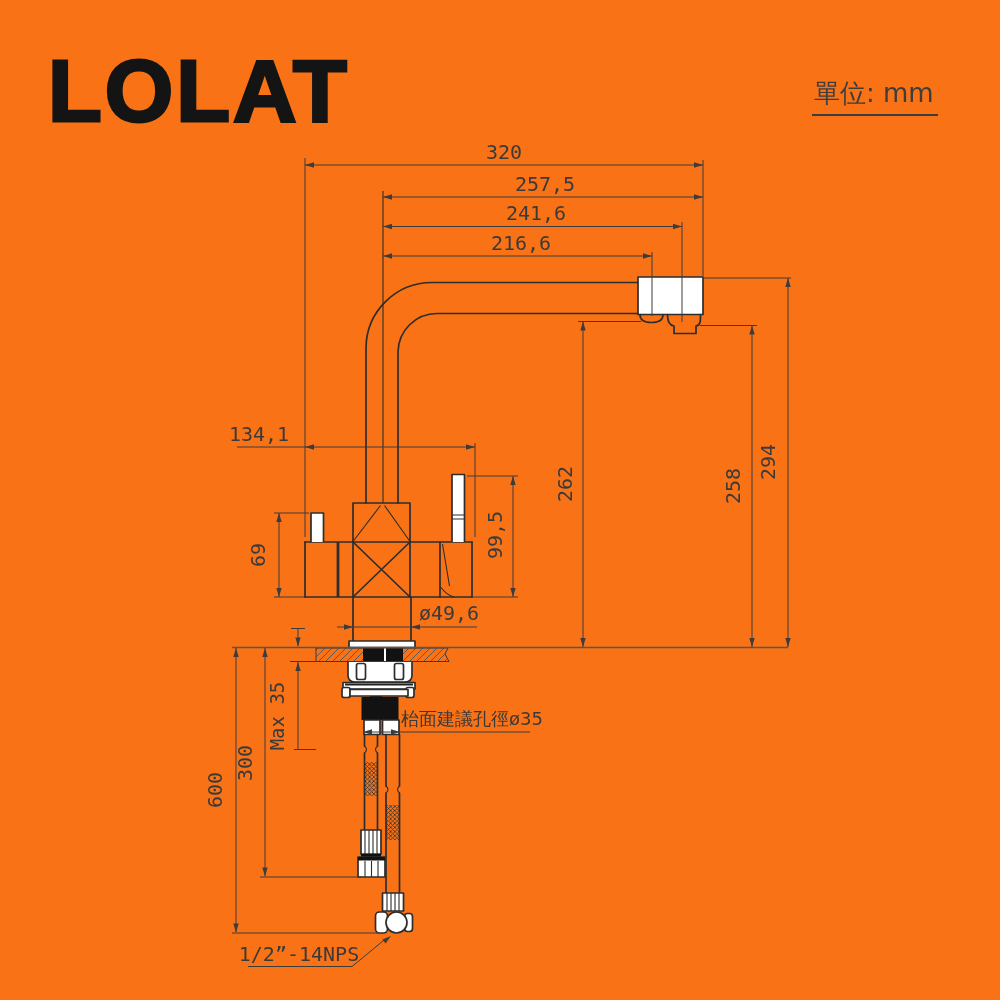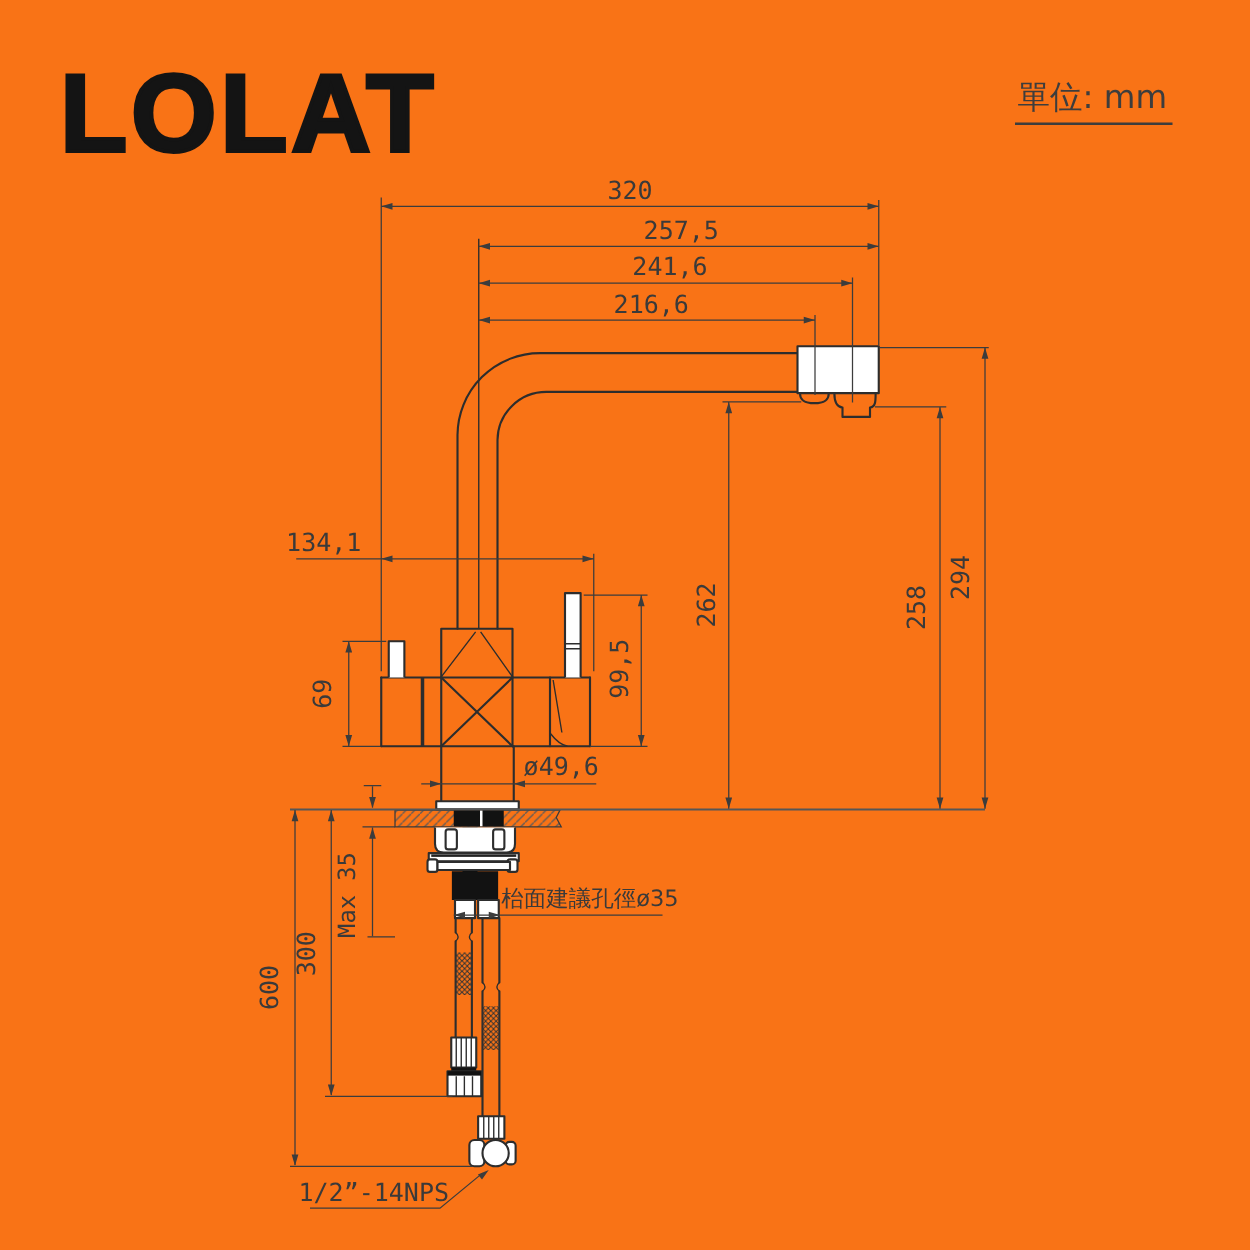--- a/index.html
+++ b/index.html
@@ -1,20 +1,20 @@
 <!DOCTYPE html>
 <html><head>
 <meta charset="utf-8">
 <style>
   html,body{margin:0;padding:0;background:#ffffff;}
   #page{position:relative;width:1000px;height:1000px;background:#f97316;overflow:hidden;
         font-family:"Liberation Sans",sans-serif;}
   #logo{position:absolute;left:48px;top:40px;font-size:88px;font-weight:bold;
         color:#141414;letter-spacing:3px;-webkit-text-stroke:3px #141414;}
-  #units{position:absolute;left:812px;top:60px;font-size:26px;color:#3d3d3d;
+  #units{position:absolute;left:812px;top:76px;font-size:26px;color:#3d3d3d;
          border-bottom:2px solid #3d3d3d;padding:0 4px 3px 2px;
          font-family:"DejaVu Sans","Liberation Sans",sans-serif;}
   svg{position:absolute;left:0;top:0;}
   .part{stroke:#2d2d2d;stroke-width:1.7;fill:none;stroke-linejoin:round;stroke-linecap:round;}
   .partw{stroke:#2d2d2d;stroke-width:1.7;fill:#ffffff;stroke-linejoin:round;}
   .thin{stroke:#2d2d2d;stroke-width:1.1;fill:none;}
   .blk{fill:#121212;stroke:none;}
   .dim{stroke:#3c3c3c;stroke-width:1;fill:none;}
   .deck{stroke:#565656;stroke-width:1.6;fill:none;}
   .ah{fill:#3c3c3c;stroke:none;}

